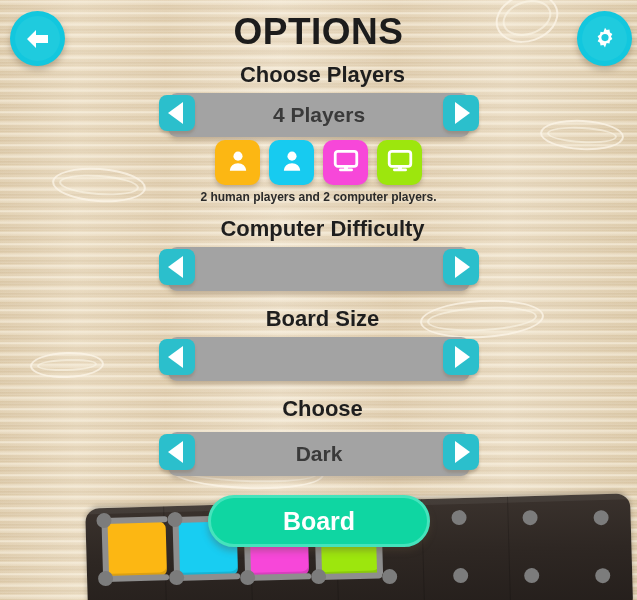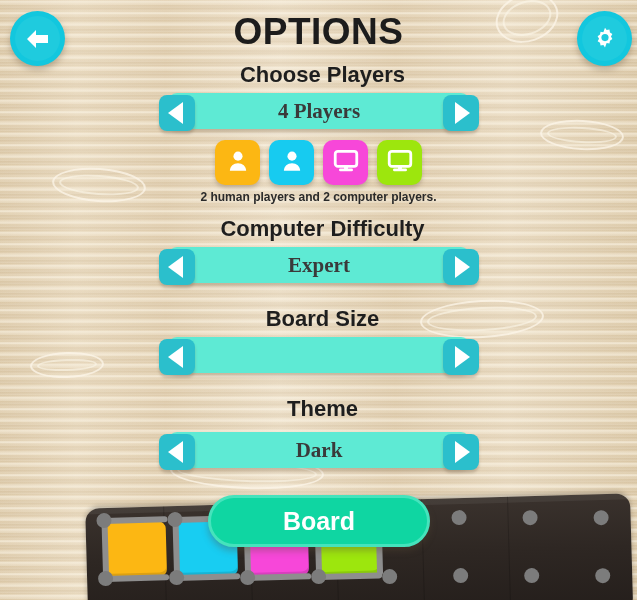--- a/index.html
+++ b/index.html
@@ -73,24 +73,23 @@
     text-align:center;
     font-size:22px;font-weight:bold;color:#1E1E1E;
   }
   #label-players{top:62px;}
   #label-difficulty{top:216px;text-align:center;}
   #label-board{top:306px;}
   #label-theme{top:396px;}
 
   
   .selector{
-    position:absolute;left:168px;width:302px;height:36px;
-    background:#5eead4;border-radius:9px;
+    position:absolute;left:168px;width:302px;height:44px;
+    background:#a3a3a3;border-radius:9px;
     box-shadow:0 3px 4px rgba(130,110,85,0.35);
-    font-family:Liberation Serif, serif;
   }
   #sel-players{top:93px;}
   #sel-difficulty{top:247px;}
   #sel-board{top:337px;}
   #sel-theme{top:432px;}
   .selector .value{
     position:absolute;left:48px;right:48px;top:0;bottom:0;
     display:flex;align-items:center;justify-content:center;
     font-size:21px;font-weight:bold;color:#3A3A3A;
   }
@@ -251,37 +250,36 @@
   </div>
 </div>
 
 <div id="players-caption">2 human players and 2 computer players.</div>
 
 <div class="section-label" id="label-difficulty">Computer Difficulty</div>
 <div class="selector" id="sel-difficulty">
   <div class="arrow-btn left">
     <span class="tri l"></span>
   </div>
-  <div class="value">Expert</div>
   <div class="arrow-btn right">
     <span class="tri r"></span>
   </div>
 </div>
 
 <div class="section-label" id="label-board">Board Size</div>
 <div class="selector" id="sel-board">
   <div class="arrow-btn left">
     <span class="tri l"></span>
   </div>
   <div class="arrow-btn right">
     <span class="tri r"></span>
   </div>
 </div>
 
-<div class="section-label" id="label-theme">Theme</div>
+<div class="section-label" id="label-theme">Choose</div>
 <div class="selector" id="sel-theme">
   <div class="arrow-btn left">
     <span class="tri l"></span>
   </div>
   <div class="value">Dark</div>
   <div class="arrow-btn right">
     <span class="tri r"></span>
   </div>
 </div>
 

